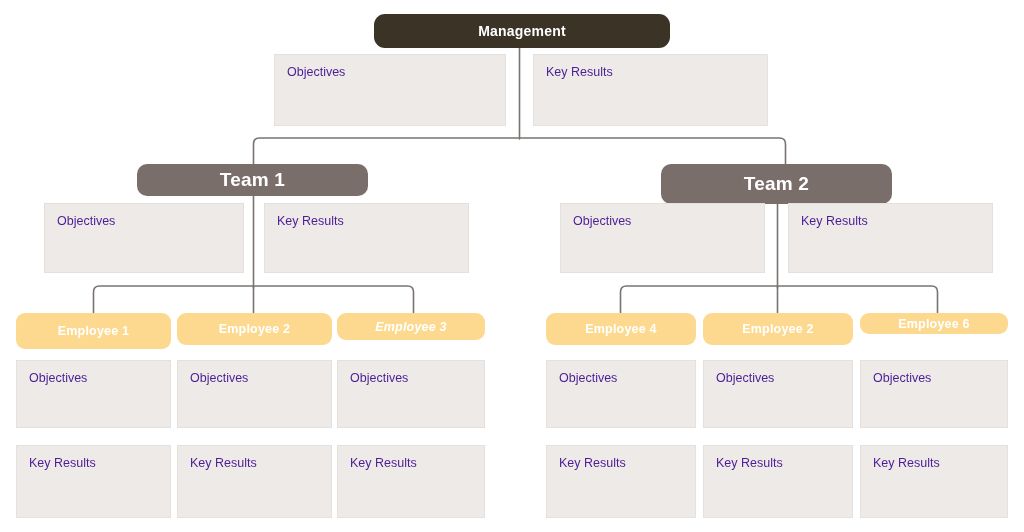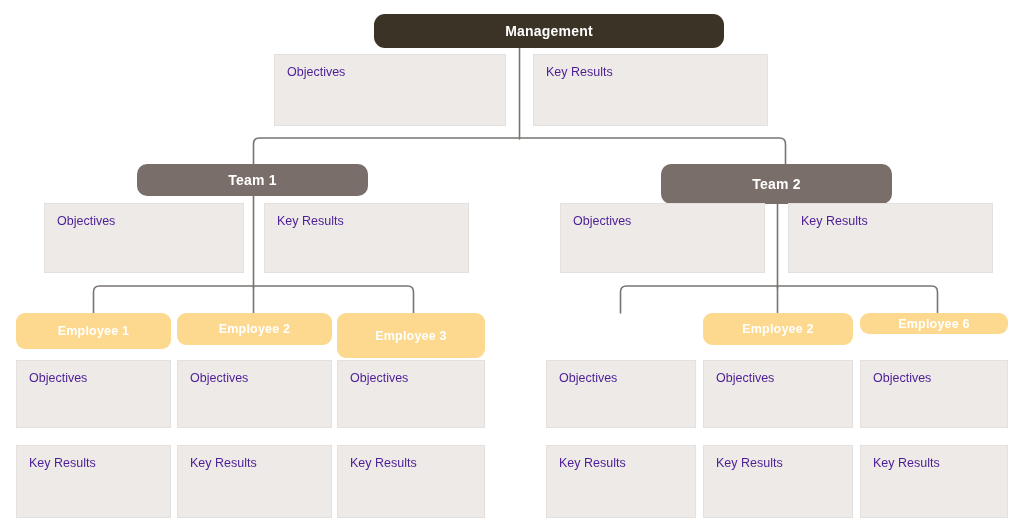--- a/index.html
+++ b/index.html
@@ -47,21 +47,21 @@
     letter-spacing: .2px;
     white-space: nowrap;
   }
   .pill-mgmt {
     background: #3b3325;
     font-size: 14px;
     border-radius: 11px;
   }
   .pill-team {
     background: #7a6e6b;
-    font-size: 14px;
+    font-size: 19px;
     border-radius: 10px;
   }
   .pill-emp {
     background: #fcd98e;
     font-size: 12.5px;
     border-radius: 9px;
   }
 
   
   .card {
@@ -112,21 +112,21 @@
   <div class="layer">
     <div class="card" style="left:266px;  top:46px;  width:245px; height:90px;"></div>
     <div class="card" style="left:528px;  top:46px;  width:245px; height:90px;"></div>
 
     <div class="card" style="left:36px;   top:196px; width:212px; height:86px;"></div>
     <div class="card" style="left:259px;  top:196px; width:215px; height:86px;"></div>
     <div class="card" style="left:552px;  top:196px; width:220px; height:86px;"></div>
     <div class="card" style="left:783px;  top:196px; width:215px; height:86px;"></div>
   </div>
 
-  <div class="pill pill-mgmt" style="left:374px; top:14px; width:350px; height:34px;">Management</div>
+  <div class="pill pill-mgmt" style="left:374px; top:14px; width:296px; height:34px;">Management</div>
 
   <div class="box" style="left:274px; top:54px; width:232px; height:72px;">
     <span class="box-label">Objectives</span>
   </div>
   <div class="box" style="left:533px; top:54px; width:235px; height:72px;">
     <span class="box-label">Key Results</span>
   </div>
 
   <div class="pill pill-team" style="left:137px; top:164px; width:231px; height:32px;">Team 1</div>
 
@@ -146,37 +146,38 @@
   </div>
 
   <div class="pill pill-emp" style="left:177px; top:313px; width:155px; height:32px;">Employee 2</div>
   <div class="box" style="left:177px; top:360px; width:155px; height:68px;">
     <span class="box-label">Objectives</span>
   </div>
   <div class="box" style="left:177px; top:445px; width:155px; height:73px;">
     <span class="box-label">Key Results</span>
   </div>
 
-  <div class="pill pill-emp" style="left:337px; top:313px; width:148px; height:45px;">Employee 3</div>
+  <div class="pill pill-emp" style="left:337px; top:313px; width:148px; height:27px;font-style:italic;">Employee 3</div>
   <div class="box" style="left:337px; top:360px; width:148px; height:68px;">
     <span class="box-label">Objectives</span>
   </div>
   <div class="box" style="left:337px; top:445px; width:148px; height:73px;">
     <span class="box-label">Key Results</span>
   </div>
 
   <div class="pill pill-team" style="left:661px; top:164px; width:231px; height:40px;">Team 2</div>
 
   <div class="box" style="left:560px; top:203px; width:205px; height:70px;">
     <span class="box-label">Objectives</span>
   </div>
   <div class="box" style="left:788px; top:203px; width:205px; height:70px;">
     <span class="box-label">Key Results</span>
   </div>
 
+  <div class="pill pill-emp" style="left:546px; top:313px; width:150px; height:32px;">Employee 4</div>
   <div class="box" style="left:546px; top:360px; width:150px; height:68px;">
     <span class="box-label">Objectives</span>
   </div>
   <div class="box" style="left:546px; top:445px; width:150px; height:73px;">
     <span class="box-label">Key Results</span>
   </div>
 
   <div class="pill pill-emp" style="left:703px; top:313px; width:150px; height:32px;">Employee 2</div>
   <div class="box" style="left:703px; top:360px; width:150px; height:68px;">
     <span class="box-label">Objectives</span>

